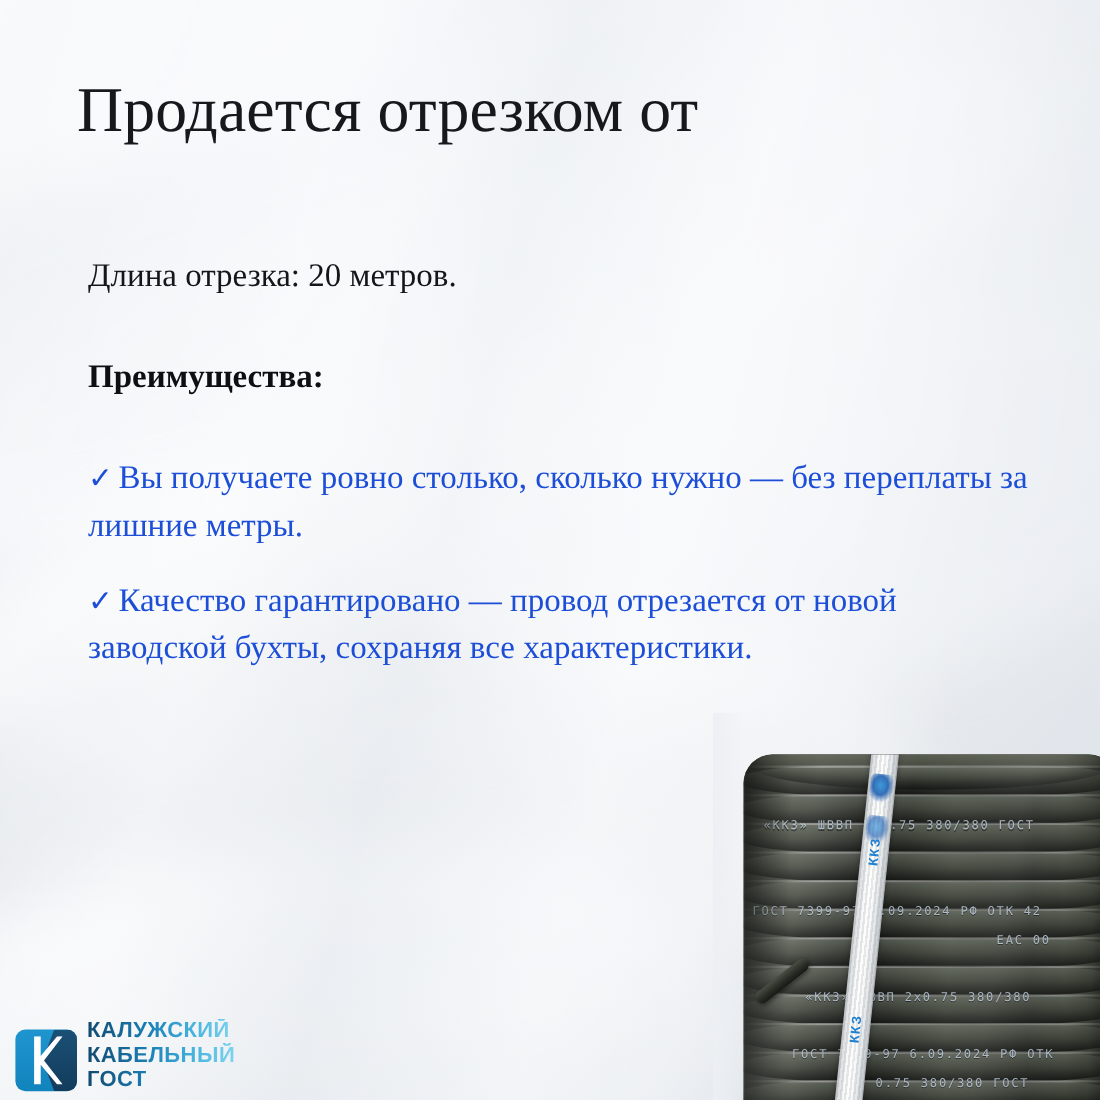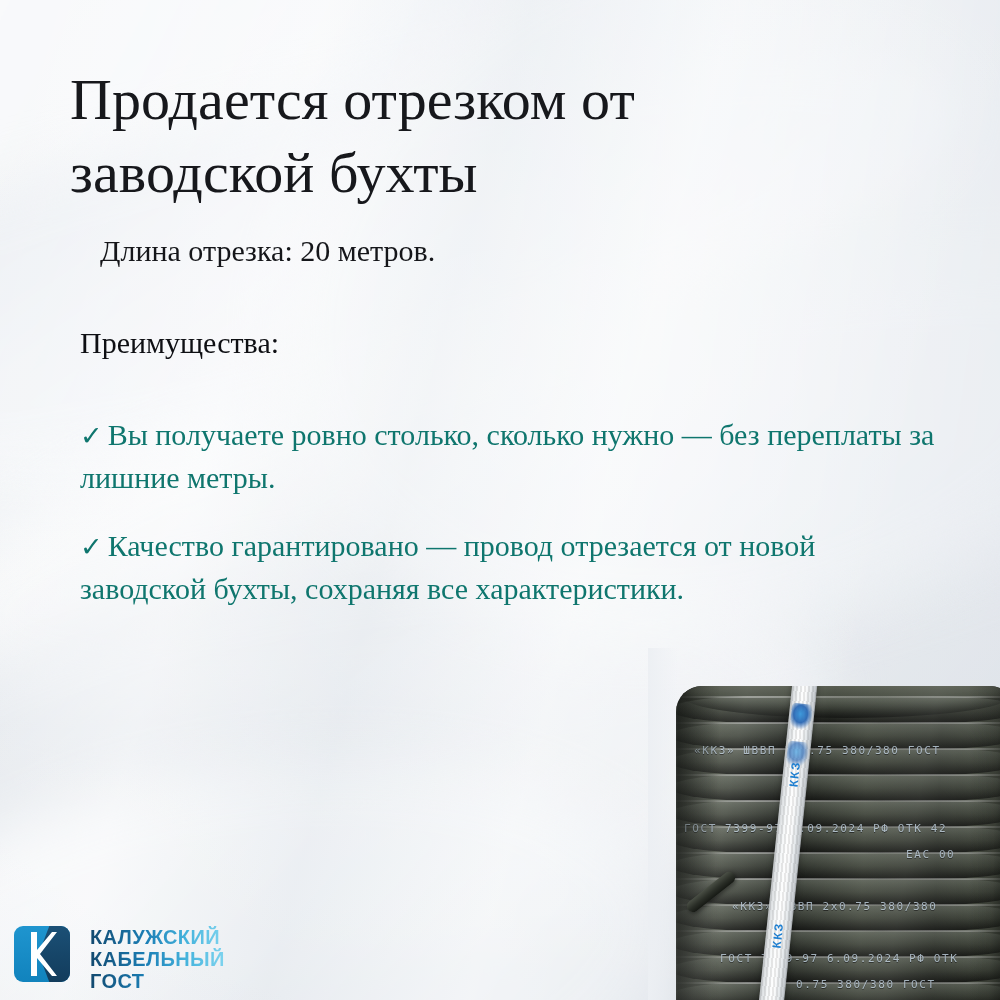--- a/index.html
+++ b/index.html
@@ -68,45 +68,45 @@
     font-size:58px;line-height:1.26;
     font-weight:400;
     letter-spacing:.1px;
     padding:0 70px;
     box-sizing:border-box;
   }
   .title .ln{display:block;}
 
   .lead{
     position:absolute;left:80px;top:232px;
-    color:#15161a;font-size:30px;line-height:1.25;margin-left:20px;
+    color:#15161a;font-size:30px;line-height:1.25;
   }
   .subhead{
     position:absolute;left:80px;top:324px;
-    color:#0e0f13;font-size:30px;line-height:1.25;font-weight:400;
+    color:#0e0f13;font-size:30px;line-height:1.25;font-weight:700;
   }
 
   .bullets{position:absolute;left:80px;top:414px;right:62px;}
   .bullet{
-    color:#0f766e;font-size:30px;line-height:1.42;
+    color:#1d4ed8;font-size:30px;line-height:1.42;
     margin-bottom:26px;
   }
   .bullet .tick{
     font-size:27px;
     margin-right:5px;
     display:inline;
   }
   .b1{width:860px;}
   .b2{width:860px;}
   .b3{width:520px;}
 
   
   .logo{
     position:absolute;left:14px;bottom:8px;
-    display:flex;align-items:flex-start;gap:20px;
+    display:flex;align-items:flex-end;gap:9px;
   }
   .logo-mark{
     position:relative;width:56px;height:56px;border-radius:9px;
     overflow:hidden;flex:0 0 auto;
     background:linear-gradient(180deg,#1f95cf 0%,#1183bd 100%);
   }
   .logo-mark .navy{
     position:absolute;right:0;top:0;width:56%;height:100%;
     background:linear-gradient(180deg,#1b5076 0%,#123c5c 100%);
     clip-path:polygon(34% 0,100% 0,100% 100%,34% 100%,0 50%);
@@ -276,21 +276,20 @@
 
       <div class="loose-end"></div>
     </div>
     <div class="coil-fade-left"></div>
   </div>
 
   <div class="content">
 
     <h1 class="title">
       <span class="ln">Продается отрезком от</span>
-      <span class="ln">заводской бухты</span>
     </h1>
 
     <div class="lead">Длина отрезка: 20 метров.</div>
 
     <div class="subhead">Преимущества:</div>
 
     <div class="bullets">
       <div class="bullet b1">
         <span class="tick">✓</span><span>Вы получаете ровно столько, сколько нужно — без переплаты за лишние метры.</span>
       </div>

